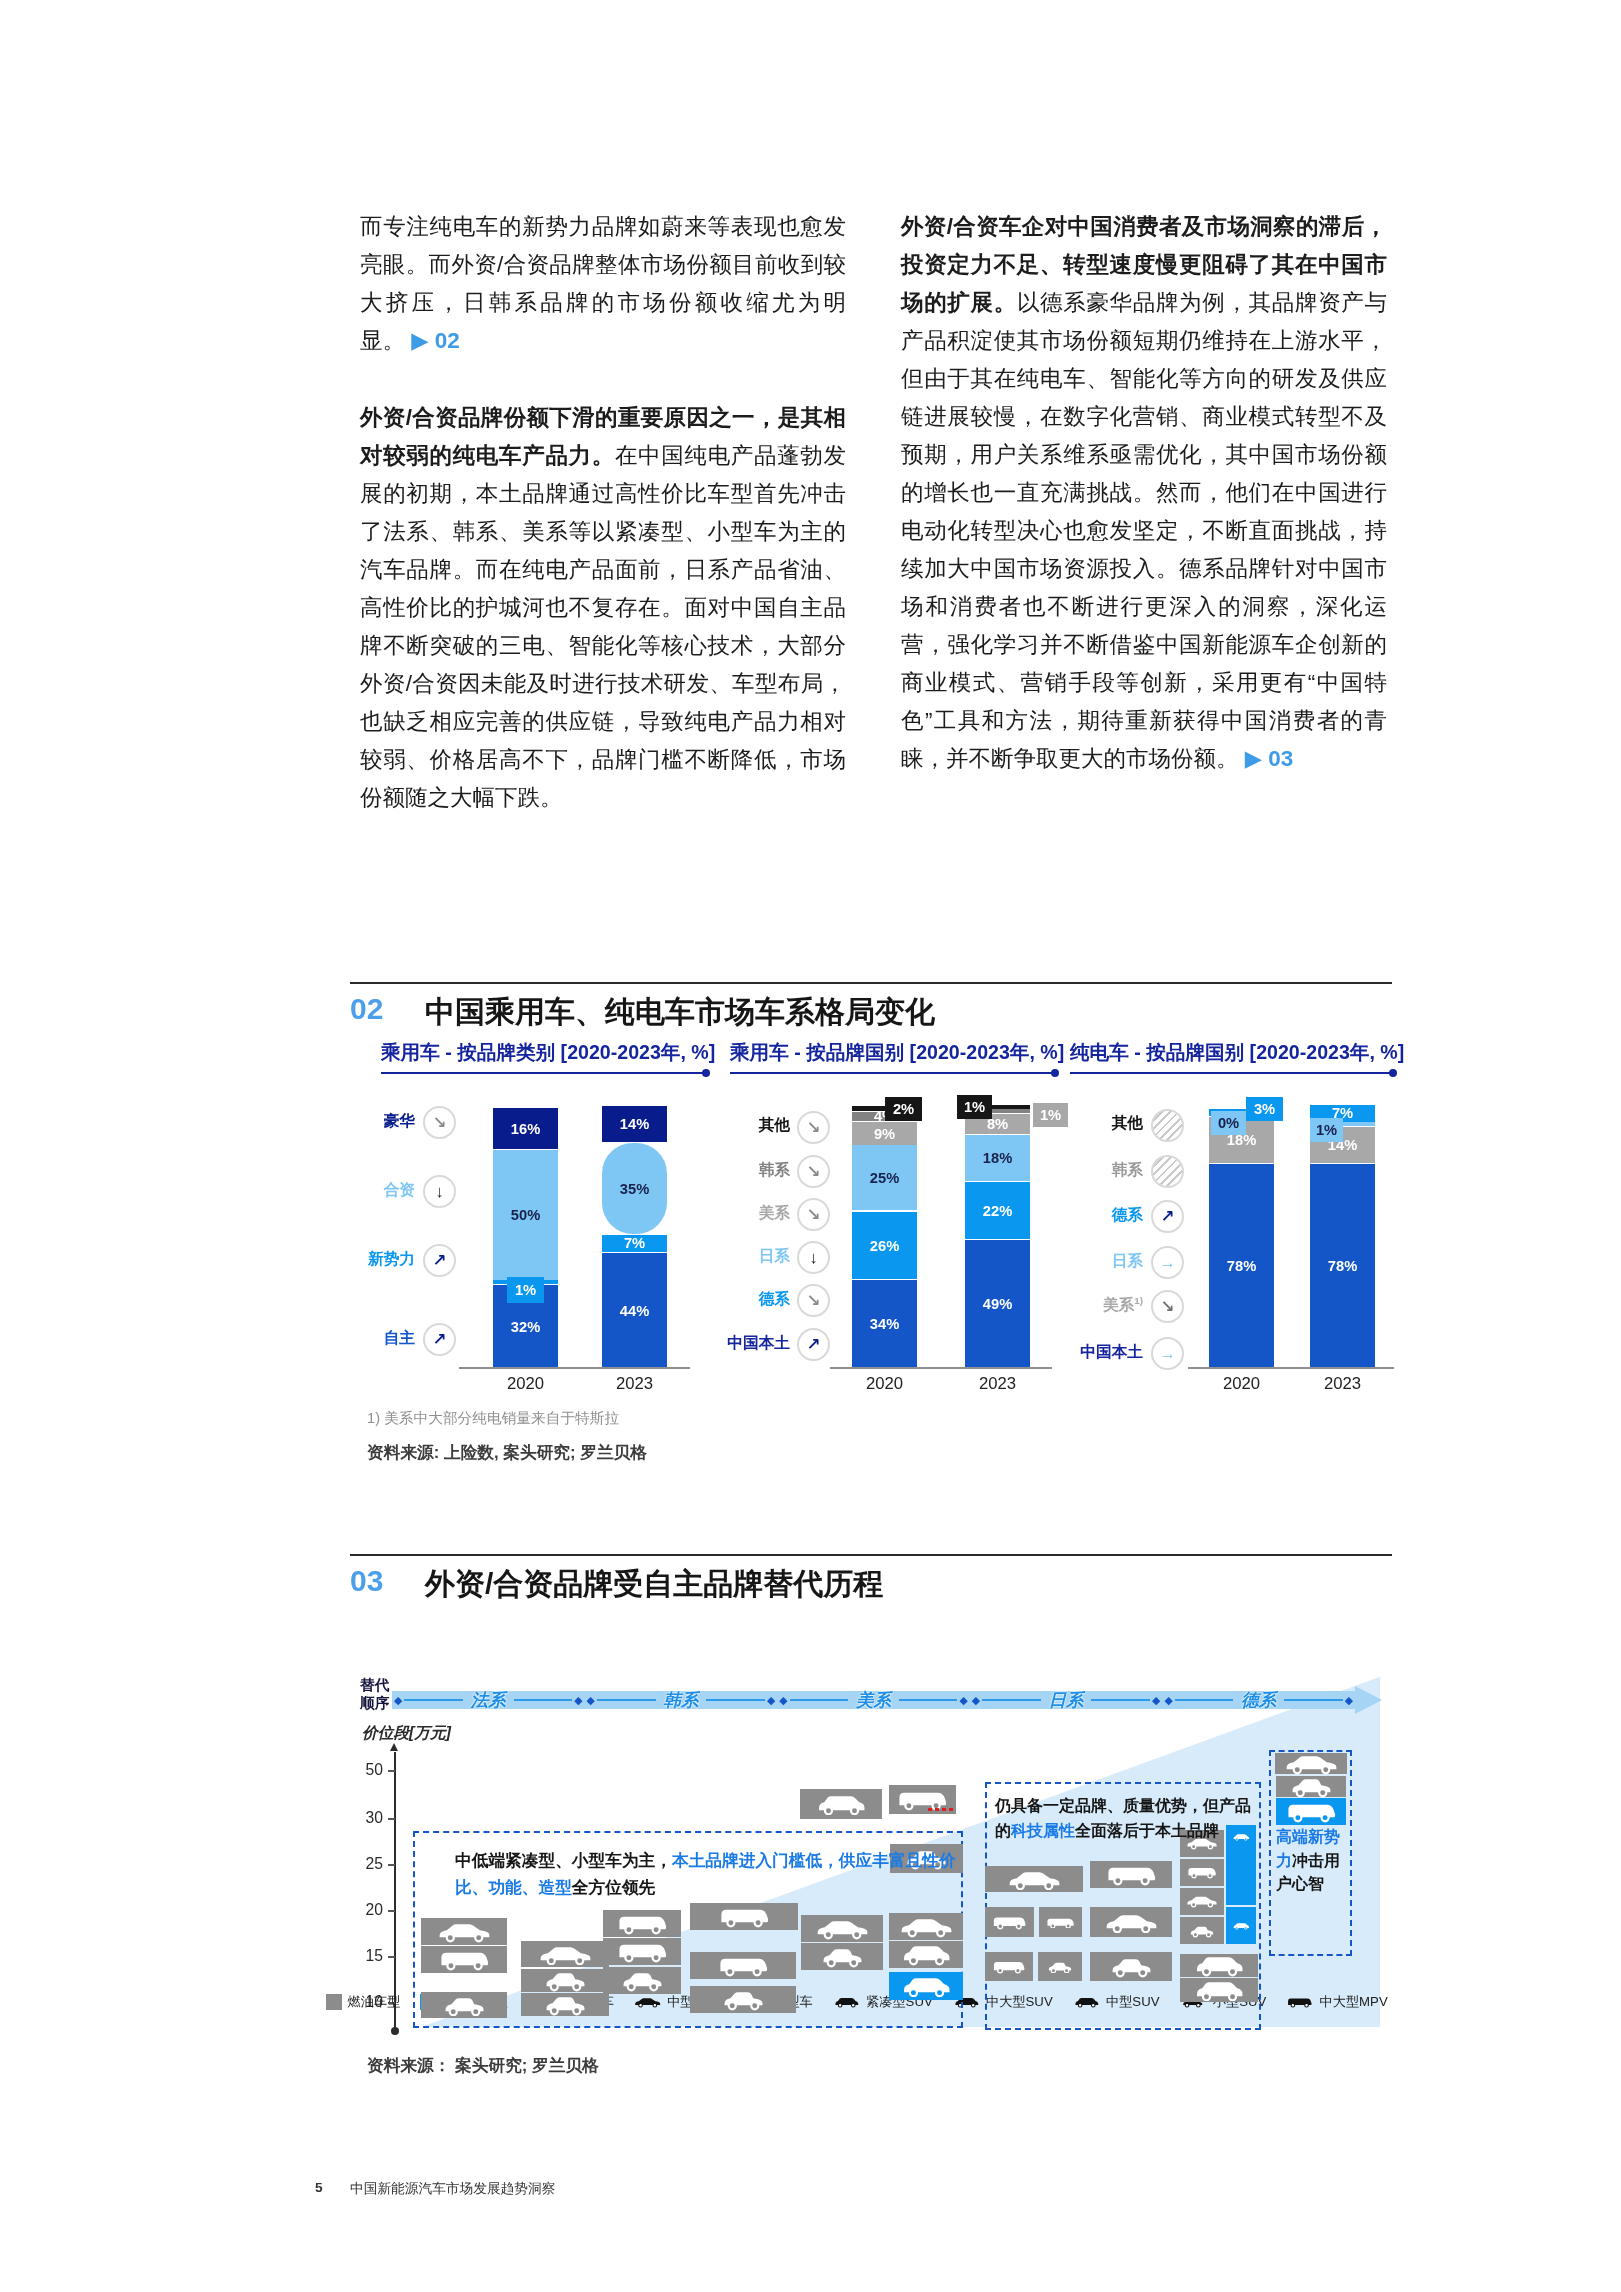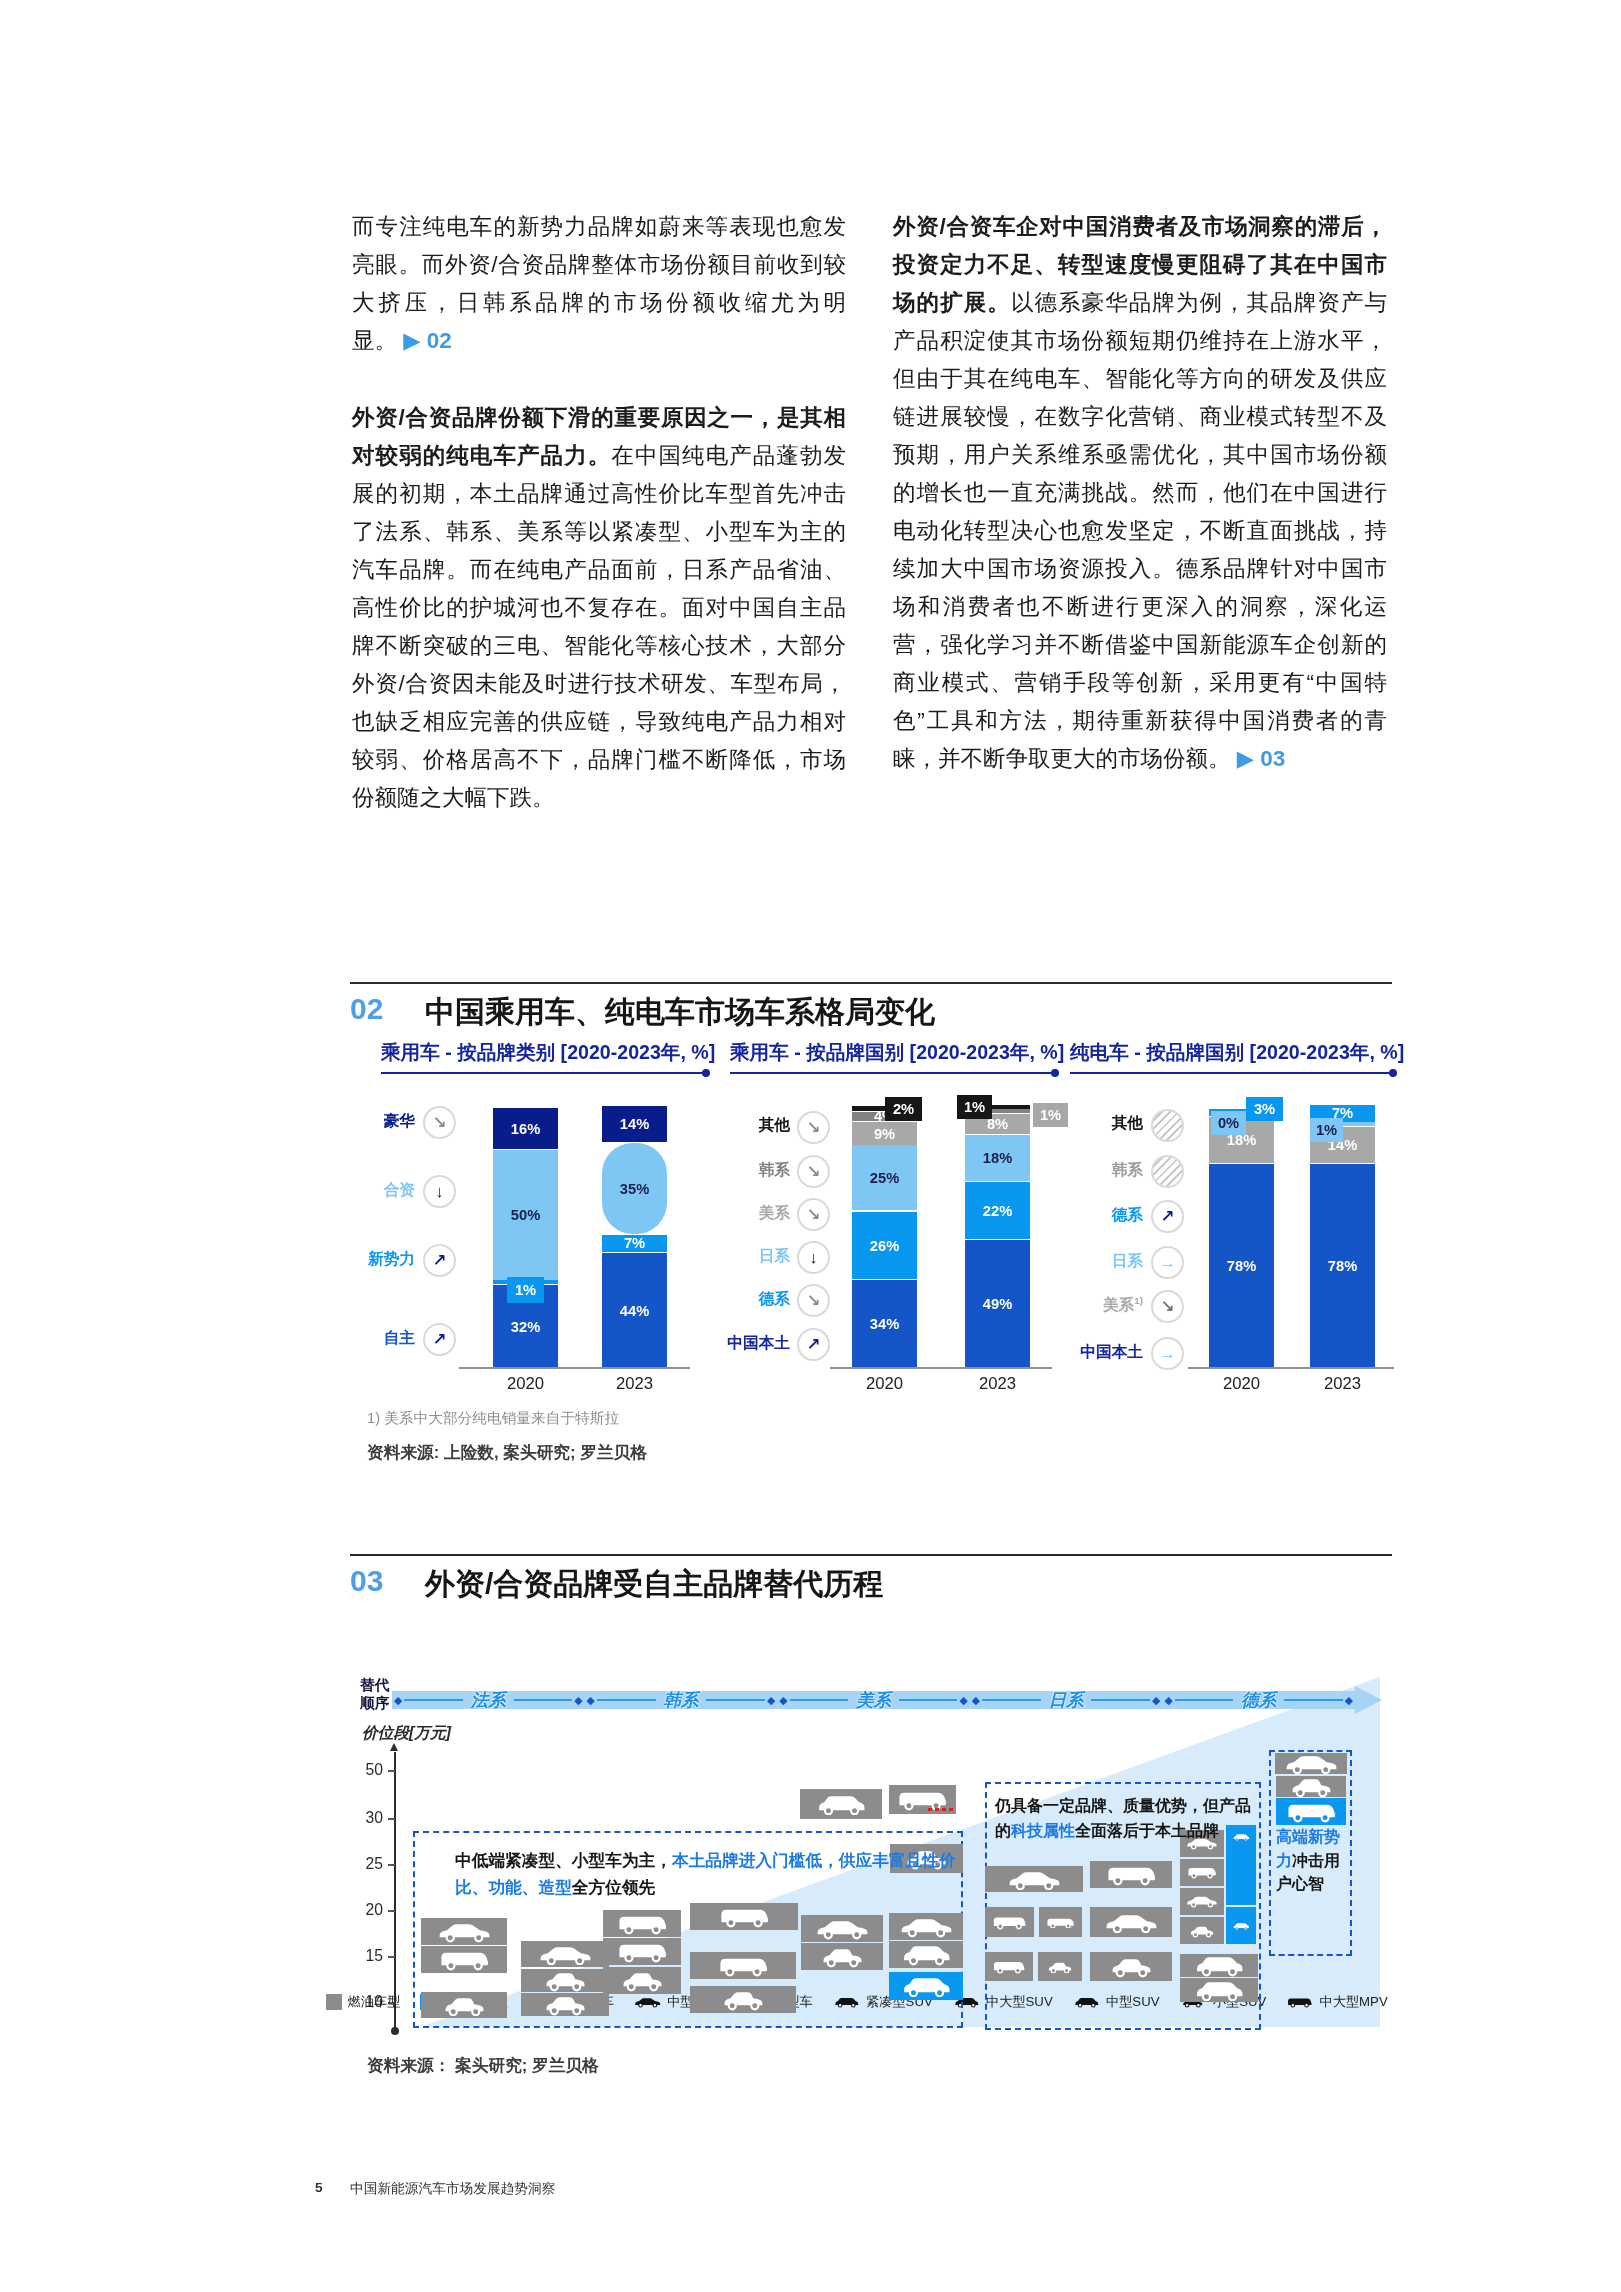--- a/index.html
+++ b/index.html
@@ -1,20 +1,20 @@
 <!DOCTYPE html>
 <html><head>
 <meta charset="utf-8">
 <style>
   html,body{margin:0;padding:0;background:#ddd}
   #page{position:relative;width:1621px;height:2293px;background:#fff;margin:0 auto;
         font-family:"Liberation Sans","DejaVu Sans",sans-serif;overflow:hidden;color:#1c1c1c}
   .abs{position:absolute}
   .col{position:absolute;top:208px;width:498px;font-size:22.5px;line-height:38px;text-align:justify}
-  .col p{margin:0 0 39px 4px}
+  .col p{margin:0 0 39px 12px}
   .xref{color:#3E9BE8;font-weight:bold;white-space:nowrap}
   .rule{position:absolute;left:350px;width:1042px;height:2px;background:#2b2b2b}
   .secnum{position:absolute;left:350px;font-size:30px;font-weight:bold;color:#4C9FE8}
   .sectitle{position:absolute;left:425px;font-size:30px;font-weight:bold;color:#161616}
   .subtitle{position:absolute;font-size:19.6px;font-weight:bold;color:#15259E;white-space:nowrap}
   .subline{position:absolute;height:2px;background:#15259E}
   .subdot{position:absolute;width:7.8px;height:7.8px;border-radius:50%;background:#15259E}
   .legtext{position:absolute;font-size:15.7px;font-weight:bold;text-align:right;white-space:nowrap}
   .legtext sup{font-size:9.8px}
   .legcirc{position:absolute;width:29px;height:29px;border-radius:50%;background:#fff;border:2px solid #D9D9D9;

